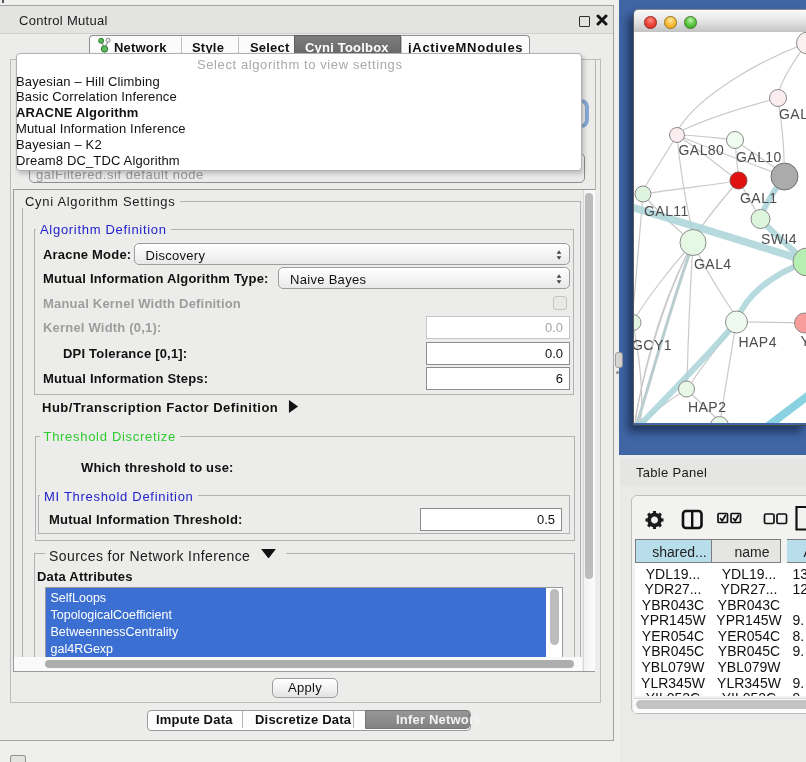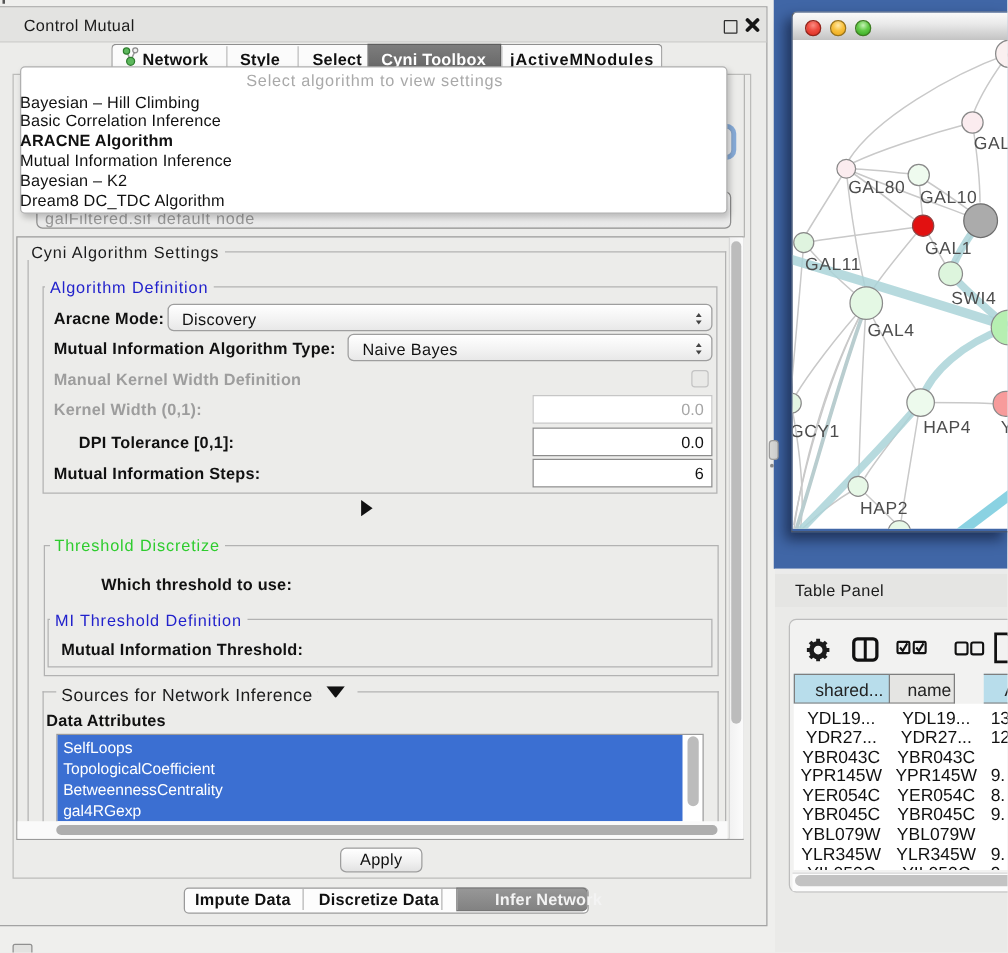--- a/index.html
+++ b/index.html
@@ -141,21 +141,21 @@
       <path d="M732.5,517.5 l2.2,2.7 l3.6,-6"></path>
       <rect x="764" y="513.5" width="9.5" height="9.5" rx="1.5"></rect>
       <rect x="776.5" y="513.5" width="9.5" height="9.5" rx="1.5"></rect>
     </g>
 
     <path d="M796,506.5 h9.5 l4.5,4.5 v18 h-14 z" fill="none" stroke="#111" stroke-width="2.2"></path>
   </svg>
 
   <div class="abs" style="left:3px;top:43.5px;width:178px;height:24px;">
     <div class="abs" style="left:0;top:0;width:77px;height:24px;background:#b8ddeb;border:1px solid #7e7e7e;box-sizing:border-box;text-align:center;font-size:14px;line-height:24px;color:#222;padding-left:13px;">shared...</div>
-    <div class="abs" style="left:77px;top:0;width:52px;height:24px;background:#e5e5e3;border:1px solid #7e7e7e;border-left:none;box-sizing:border-box;text-align:center;font-size:14px;line-height:24px;color:#222;padding-left:13px;">name</div>
+    <div class="abs" style="left:77px;top:0;width:69px;height:24px;background:#e5e5e3;border:1px solid #7e7e7e;border-left:none;box-sizing:border-box;text-align:center;font-size:14px;line-height:24px;color:#222;padding-left:13px;">name</div>
     <div class="abs" style="left:152px;top:0;width:28px;height:24px;background:#b8ddeb;border:1px solid #7e7e7e;border-left:none;box-sizing:border-box;font-size:14px;line-height:24px;color:#222;padding-left:17px;overflow:hidden;">AV</div>
   </div>
   <div class="abs" style="left:3px;top:67.5px;width:178px;height:133px;background:#fff;overflow:hidden;font-size:14px;color:#111;">
 
     <div class="abs" style="left:0;top:2.5px;width:77px;text-align:center;">YDL19...</div>
       <div class="abs" style="left:77px;top:2.5px;width:75px;text-align:center;">YDL19...</div>
       <div class="abs" style="left:158px;top:2.5px;">13</div>
     <div class="abs" style="left:0;top:18px;width:77px;text-align:center;">YDR27...</div>
       <div class="abs" style="left:77px;top:18px;width:75px;text-align:center;">YDR27...</div>
       <div class="abs" style="left:158px;top:18px;">12</div>
@@ -231,32 +231,34 @@
 
   <div class="abs b13" style="left:43px;top:315px;color:#9d9d9d;">Kernel Width (0,1):</div>
   <div class="fld" style="left:426px;top:310px;width:136px;height:21px;border-color:#c6c6c6;color:#a6a6a6;">0.0</div>
 
   <div class="abs b13" style="left:43px;top:341px;padding-left:20px;">DPI Tolerance [0,1]:</div>
   <div class="fld" style="left:426px;top:335.5px;width:136px;height:21px;">0.0</div>
 
   <div class="abs b13" style="left:43px;top:366px;">Mutual Information Steps:</div>
   <div class="fld" style="left:426px;top:360.5px;width:136px;height:21px;">6</div>
 
+  <div class="abs b13" style="left:42px;top:395px;letter-spacing:0.52px;">Hub/Transcription Factor Definition</div>
   <svg class="abs" style="left:288px;top:394px;" width="11" height="13" viewBox="0 0 12 14">
       <path d="M1,0 L11,7 L1,14 Z" fill="#111"></path>
     </svg>
 
   <div class="fs" style="left:35px;top:429.5px;width:538px;height:103px;"></div>
   <div class="fslab" style="left:39.5px;top:424px;font-size:13px;line-height:13px;color:#2ecc2e;">Threshold Discretize</div>
 
   <div class="abs b13" style="left:81px;top:454.5px;">Which threshold to use:</div>
 
   <div class="fs" style="left:38px;top:489px;width:530px;height:37px;"></div>
   <div class="fslab" style="left:40px;top:484px;font-size:13px;line-height:13px;color:#2222cc;">MI Threshold Definition</div>
   <div class="abs b13" style="left:49px;top:506.5px;">Mutual Information Threshold:</div>
+  <div class="fld" style="left:420px;top:502px;width:134px;height:21px;">0.5</div>
 
   <div class="abs" style="left:34px;top:546.5px;width:538.5px;height:112px;border:1px solid #b2b2b2;border-bottom:none;"></div>
   <div class="fslab" style="left:45px;top:542.5px;font-size:14px;line-height:14px;color:#1b1b1b;letter-spacing:0.42px;">Sources for Network Inference</div>
   <div class="abs" style="left:254px;top:542px;width:32px;height:11px;background:#ececea;"></div>
   <svg class="abs" style="left:260px;top:542.5px;" width="17" height="9.5" viewBox="0 0 14 9">
       <path d="M0,0 L14,0 L7,9 Z" fill="#111"></path>
     </svg>
 
   <div class="abs b13" style="left:37px;top:563.5px;">Data Attributes</div>
 

